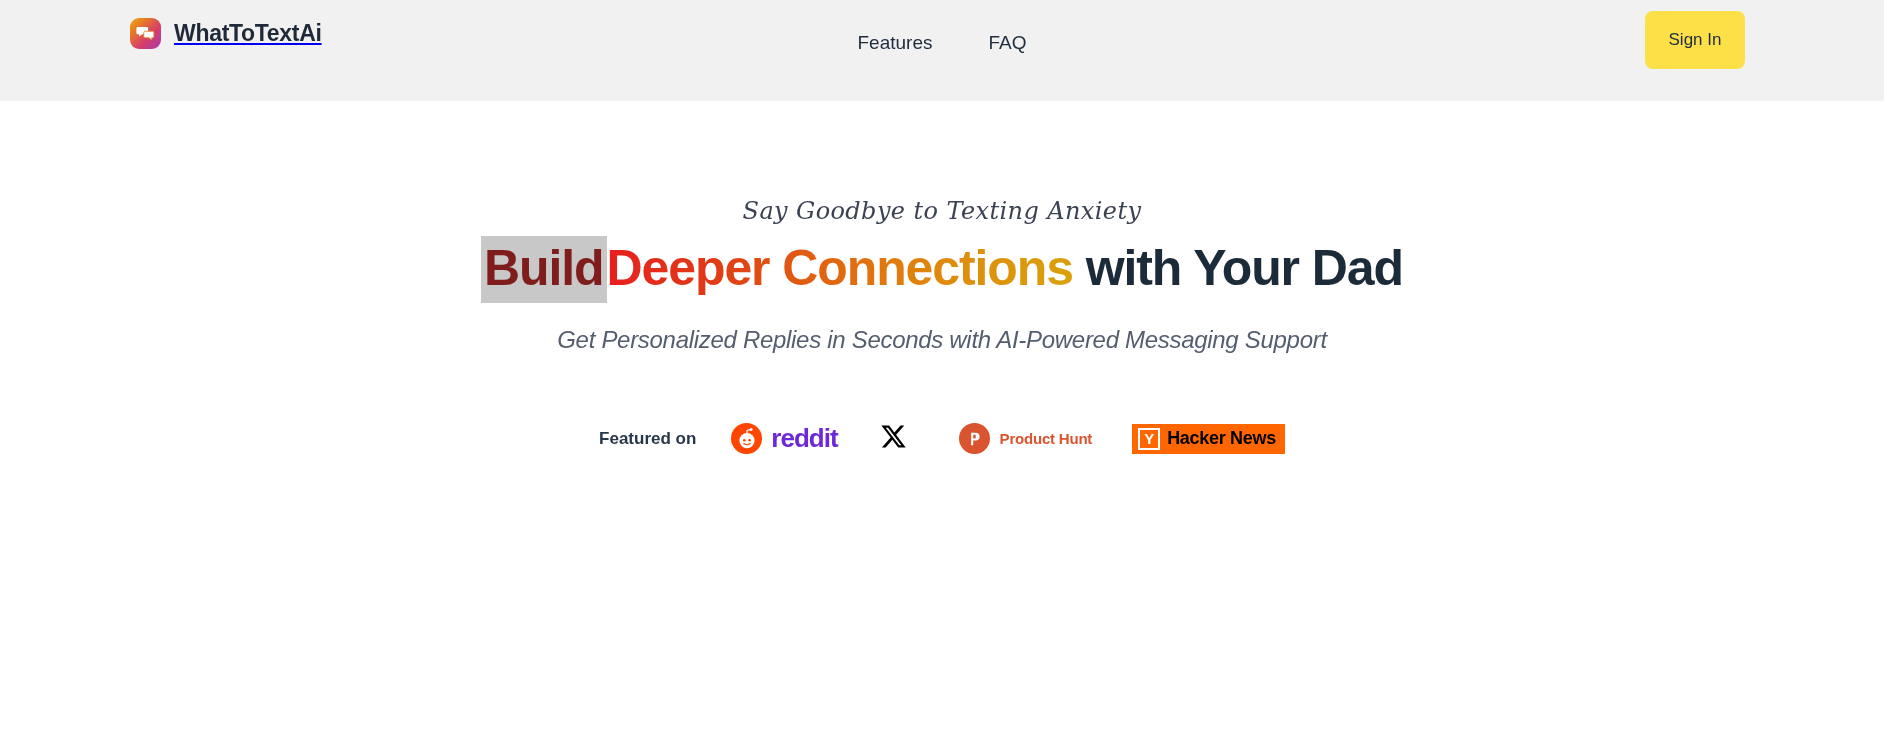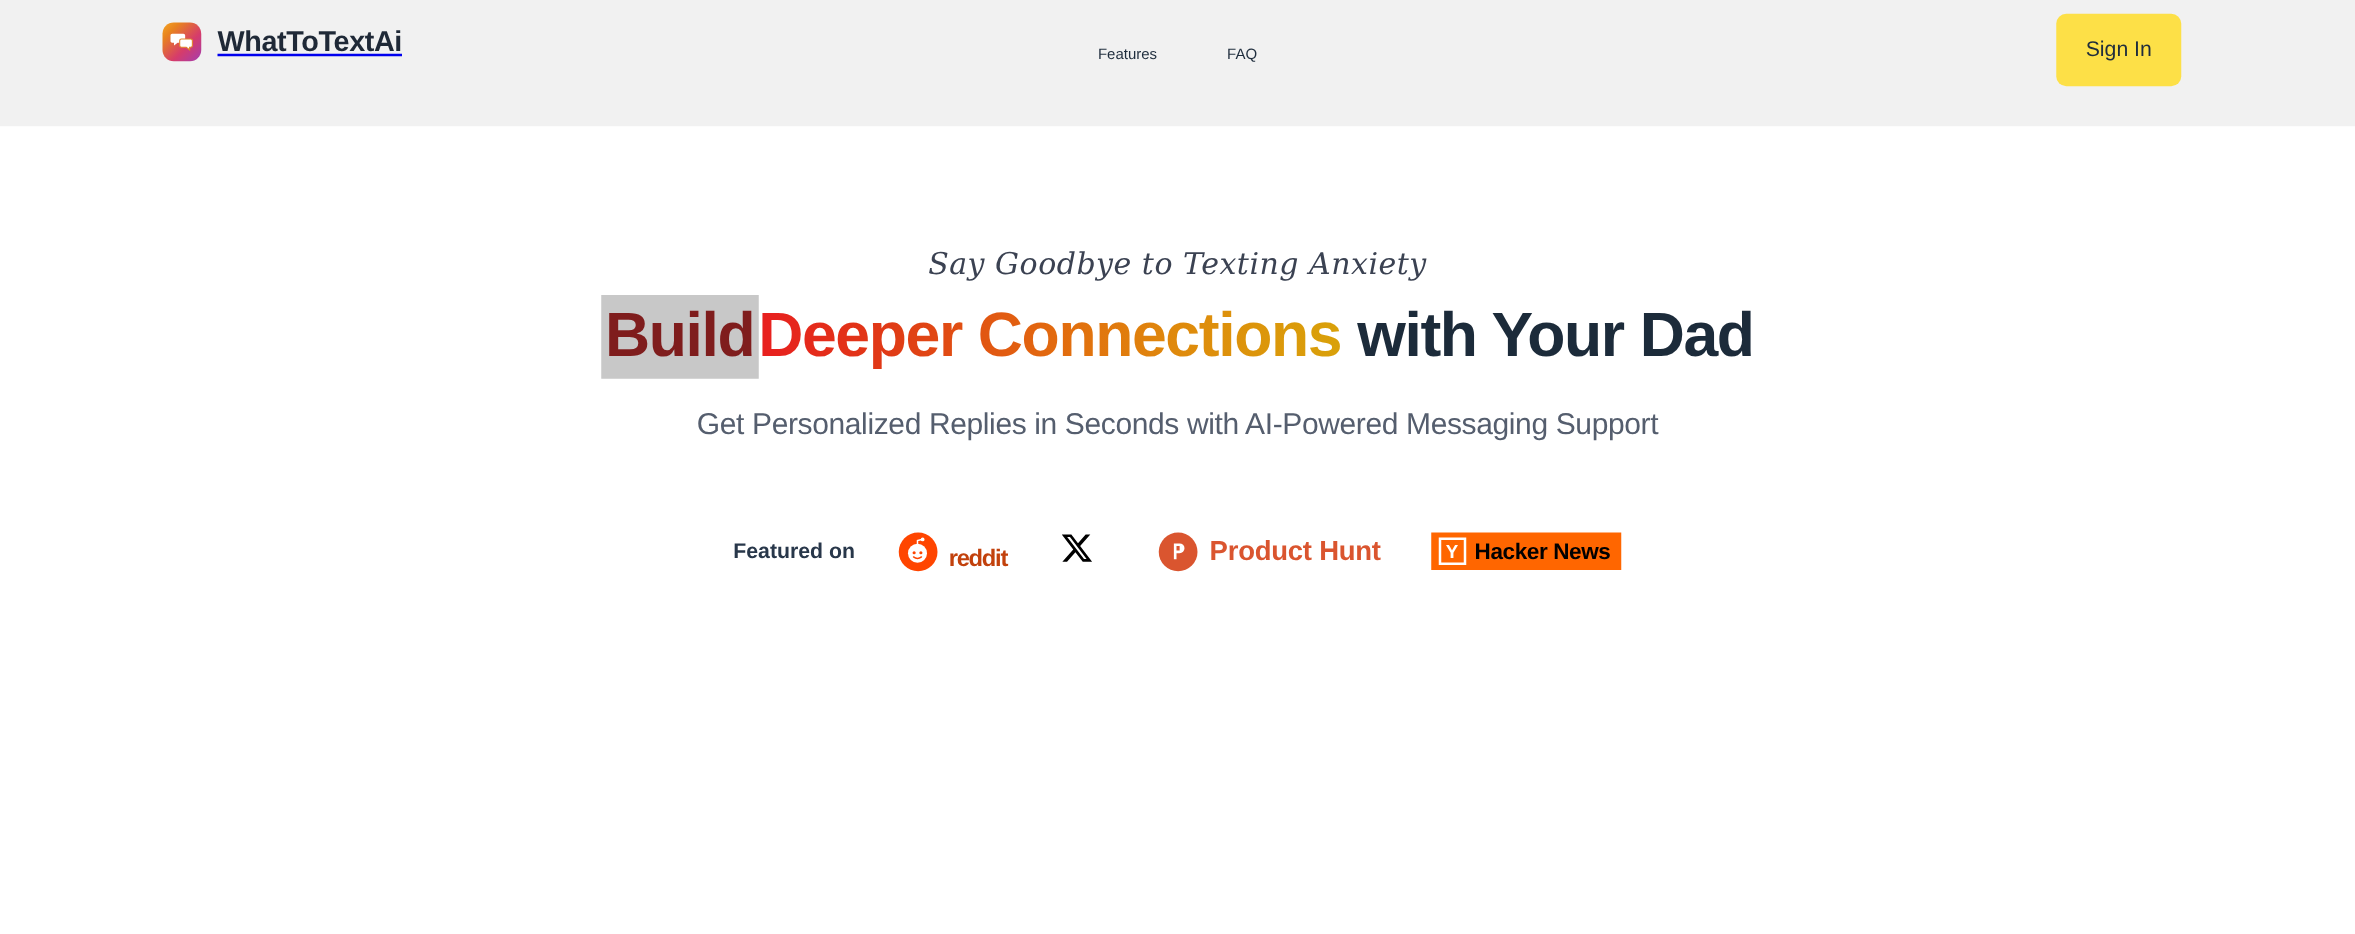--- a/index.html
+++ b/index.html
@@ -57,21 +57,21 @@
     position: absolute;
     left: 50%;
     top: 0;
     height: 85px;
     transform: translateX(-50%);
     display: flex;
     align-items: center;
     gap: 56px;
   }
   .nav-link {
-    font-size: 12px;
+    font-size: 19px;
     color: #1f2d3d;
     text-decoration: none;
     white-space: nowrap;
     cursor: pointer;
   }
 
   .signin-button {
     position: absolute;
     right: 139px;
     top: 11px;
@@ -123,20 +123,21 @@
     background-clip: text;
     -webkit-text-fill-color: transparent;
     color: transparent;
   }
 
   .hero-subtitle {
     margin-top: 28px;
     font-size: 24px;
     color: #555e6e;
     letter-spacing: -0.3px;
+    font-style: italic;
   }
 
   .cta-wrap {
     margin-top: 59px;
     display: flex;
     justify-content: center;
   }
 
   .cta-button {
     width: 180px;
@@ -176,41 +177,40 @@
 
   
   .logo-reddit { gap: 9px; margin-right: 42px; }
   .reddit-mark {
     width: 31px; height: 31px; border-radius: 50%;
     background: #ff4500;
     display: flex; align-items: center; justify-content: center;
     flex: none;
   }
   .reddit-word {
-    font-size: 19px;
-    font-weight: bold;
-    color: #c2410c;
+    font-size: 26px;
+    font-weight: bold;
+    color: #6d28d9;
     letter-spacing: -1px;
-    margin-top: 14px;
   }
 
   
   .logo-x { margin-right: 52px; }
   .x-mark { color: #000000; }
 
   
   .logo-ph { gap: 10px; margin-right: 40px; }
   .ph-mark {
     width: 31px; height: 31px; border-radius: 50%;
     background: #da552f;
     display: flex; align-items: center; justify-content: center;
     flex: none;
   }
   .ph-word {
-    font-size: 22px;
+    font-size: 15px;
     font-weight: bold;
     color: #da552f;
     letter-spacing: -0.2px;
   }
 
   
   .logo-hn {
     background: #ff6600;
     padding: 4px 9px 4px 6px;
     gap: 7px;

